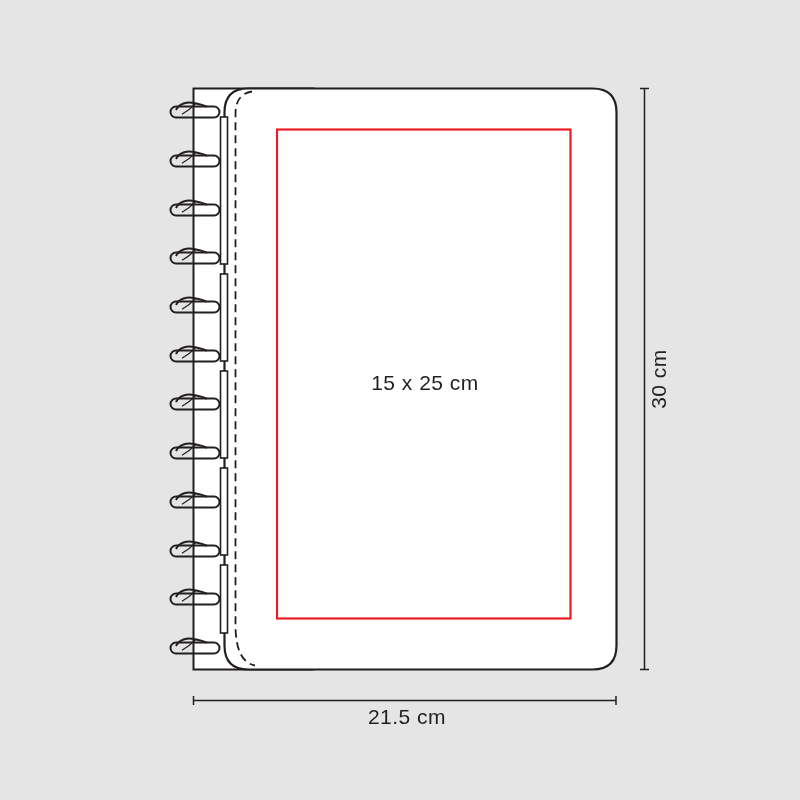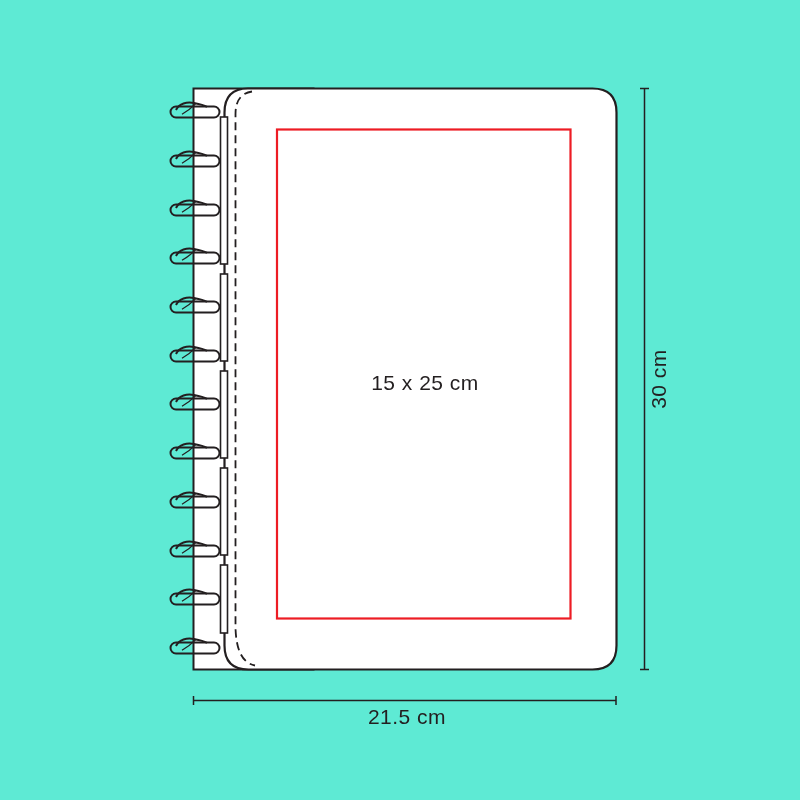--- a/index.html
+++ b/index.html
@@ -1,17 +1,17 @@
 <!DOCTYPE html>
 <html><head>
 <meta charset="utf-8">
 <style>
   html,body{margin:0;padding:0;background:#ffffff;}
   .stage{
-    position:relative;width:800px;height:800px;background:#5eead4;
+    position:relative;width:800px;height:800px;background:#e5e5e5;
     overflow:hidden;font-family:"Liberation Sans",sans-serif;
   }
   svg{display:block;}
   .dim-label{
     font-family:"Liberation Sans",sans-serif;
     font-size:21px;
     font-weight:500;
     letter-spacing:0.5px;
     fill:#231f20;
   }

